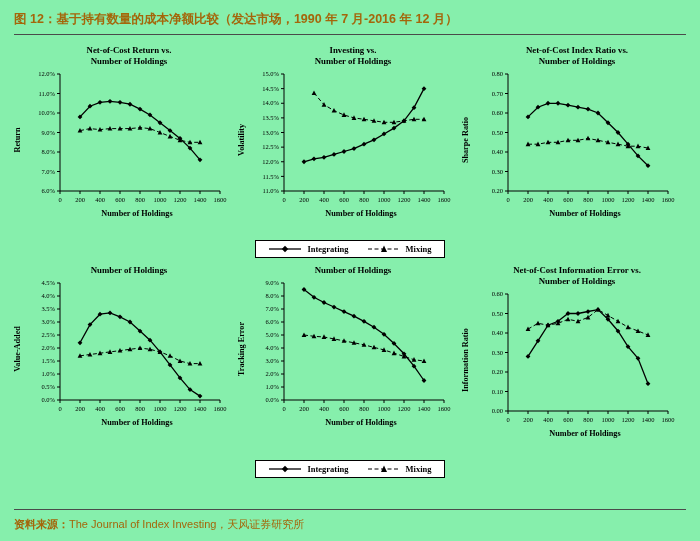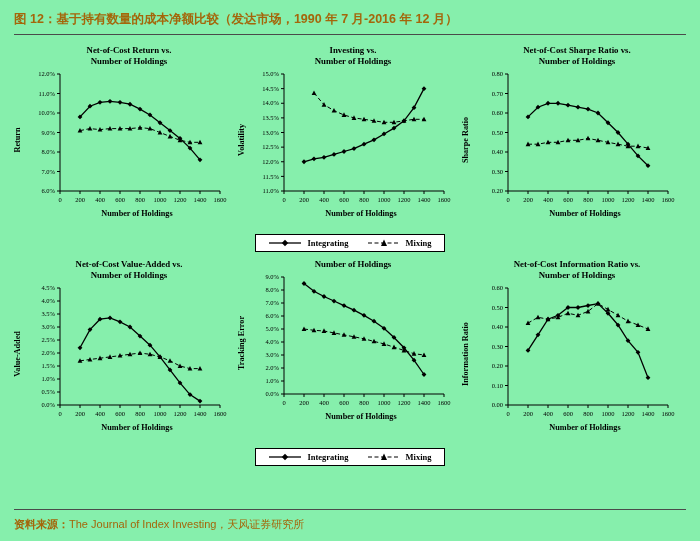--- a/index.html
+++ b/index.html
@@ -15,21 +15,21 @@
   .ctitle { text-align:center; font-family:"Liberation Serif", serif; font-weight:bold;
             font-size:8.8px; line-height:1.25; padding:4px 0 2px 14px; color:#000; }
   .plotrow { display:flex; align-items:center; }
   .ylab { width:14px; height:142px; position:relative; }
   .ylab span { position:absolute; left:50%; top:50%;
                transform:translate(-50%,-50%) rotate(-90deg); white-space:nowrap;
                font-family:"Liberation Serif", serif; font-weight:bold; font-size:8.2px; color:#000; }
   .xlab { text-align:center; padding-left:30px; font-family:"Liberation Serif", serif;
           font-weight:bold; font-size:8.2px; color:#000; margin-top:-2px; }
   svg text { font-family:"Liberation Serif", serif; fill:#000; }
-  .legend-row { text-align:center; margin:16px 0 3px 0; }
+  .legend-row { text-align:center; margin:22px 0 3px 0; }
   .legend-box { display:inline-flex; align-items:center; gap:18px; border:1px solid #000;
                 padding:3px 12px; background:#fff; }
   .litem { display:inline-flex; align-items:center; gap:5px;
            font-family:"Liberation Serif", serif; font-weight:bold; font-size:8.5px; color:#000; }
   .ftr { position:absolute; left:0; right:0; bottom:0;border-radius:13px; }
   .ftr-line { border-top:1.6px solid var(--divider); margin:0 14px; }
   .ftr-text { padding:7px 14px 9px 14px; font-size:11px; color:var(--accent); }
   .ftr-text .pre { font-weight:bold; }
 </style>
 </head>
@@ -198,21 +198,21 @@
               <polygon points="156,49.19999999999998 158.4,53.79999999999998 153.6,53.79999999999998" fill="#000"></polygon>
               <polygon points="166,47.73750000000002 168.4,52.33750000000002 163.6,52.33750000000002" fill="#000"></polygon>
               <polygon points="176,47.73750000000002 178.4,52.33750000000002 173.6,52.33750000000002" fill="#000"></polygon>
             </svg>
         </div>
         <div class="xlab">Number of Holdings</div>
       </div>
 
       <div class="cell">
         <div class="ctitle">
-          <div>Net-of-Cost Sharpe Ratio vs.</div>
+          <div>Net-of-Cost Index Ratio vs.</div>
           <div>Number of Holdings</div>
         </div>
         <div class="plotrow">
           <div class="ylab">
               <span>Sharpe Ratio</span>
             </div>
           <svg width="206" height="142">
               <line x1="36" y1="5" x2="36" y2="122" stroke="#000" stroke-width="1"></line>
               <line x1="36" y1="122" x2="196" y2="122" stroke="#000" stroke-width="1"></line>
               <line x1="33" y1="122" x2="36" y2="122" stroke="#000" stroke-width="1"></line>
@@ -298,21 +298,20 @@
           </svg>
           <span>Mixing</span>
         </span>
       </div>
     </div>
 
     <div class="row">
 
       <div class="cell">
         <div class="ctitle">
-          <div>Net-of-Cost Value-Added vs.</div>
           <div>Number of Holdings</div>
         </div>
         <div class="plotrow">
           <div class="ylab">
               <span>Value-Added</span>
             </div>
           <svg width="206" height="142">
               <line x1="36" y1="5" x2="36" y2="122" stroke="#000" stroke-width="1"></line>
               <line x1="36" y1="122" x2="196" y2="122" stroke="#000" stroke-width="1"></line>
               <line x1="33" y1="122" x2="36" y2="122" stroke="#000" stroke-width="1"></line>
@@ -463,21 +462,21 @@
               <polygon points="156,75.85 158.4,80.44999999999999 153.6,80.44999999999999" fill="#000"></polygon>
               <polygon points="166,79.10000000000001 168.4,83.7 163.6,83.7" fill="#000"></polygon>
               <polygon points="176,80.4 178.4,85 173.6,85" fill="#000"></polygon>
             </svg>
         </div>
         <div class="xlab">Number of Holdings</div>
       </div>
 
       <div class="cell">
         <div class="ctitle">
-          <div>Net-of-Cost Information Ratio vs.</div>
+          <div>Net-of-Cost Information Error vs.</div>
           <div>Number of Holdings</div>
         </div>
         <div class="plotrow">
           <div class="ylab">
               <span>Information Ratio</span>
             </div>
           <svg width="206" height="142">
               <line x1="36" y1="5" x2="36" y2="122" stroke="#000" stroke-width="1"></line>
               <line x1="36" y1="122" x2="196" y2="122" stroke="#000" stroke-width="1"></line>
               <line x1="33" y1="122" x2="36" y2="122" stroke="#000" stroke-width="1"></line>

